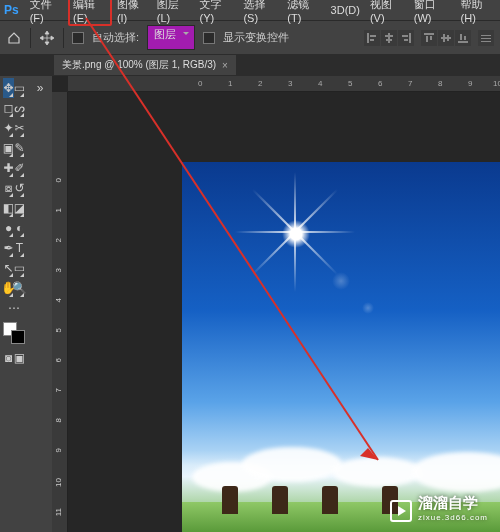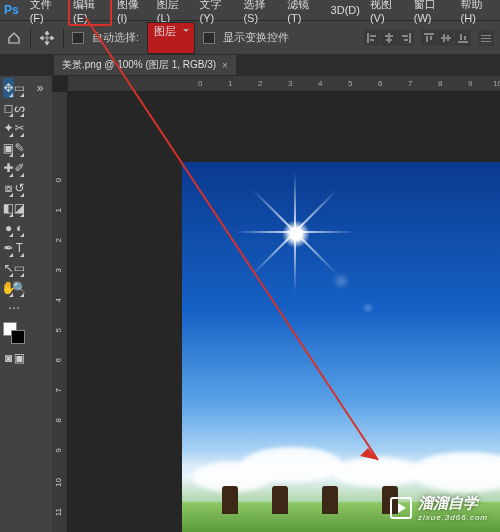--- a/index.html
+++ b/index.html
@@ -5,21 +5,21 @@
   * { margin: 0; padding: 0; box-sizing: border-box; font-family: "Microsoft YaHei", Arial, sans-serif; }
   body { background: #323232; width: 500px; height: 532px; overflow: hidden; position: relative; color: #ccc; font-size: 11px; }
   .menubar { background: #424242; height: 20px; display: flex; align-items: center; padding-left: 4px; }
   .menubar .logo { color: #38a0ff; font-weight: bold; font-size: 12px; margin-right: 6px; }
   .menubar .item { padding: 2px 5px; color: #ddd; cursor: default; font-size: 11px; }
   .menubar .item.hl { border: 2px solid #d83029; padding: 0 3px; border-radius: 2px; }
   .optbar { background: #424242; height: 34px; display: flex; align-items: center; padding: 0 6px; gap: 8px; border-top: 1px solid #2a2a2a; }
   .optbar .ic { width: 16px; height: 16px; display: flex; align-items: center; justify-content: center; color: #bbb; }
   .optbar .sep { width: 1px; height: 20px; background: #2a2a2a; }
   .optbar .chk { width: 12px; height: 12px; border: 1px solid #777; background: #2a2a2a; }
-  .optbar .dd { background: #b91c1c; border: 1px solid #2a2a2a; padding: 1px 18px 14px 6px; position: relative; color: #ddd; }
+  .optbar .dd { background: #a21caf; border: 1px solid #2a2a2a; padding: 1px 18px 7px 6px; position: relative; color: #ddd; }
   .optbar .dd::after { content: ""; position: absolute; right: 5px; top: 6px; border: 3px solid transparent; border-top-color: #aaa; }
   .optbar .algn { display:flex; gap:1px; margin-left:auto; }
   .optbar .algn .b { width:16px; height:16px; background:#3a3a3a; display:flex; align-items:center; justify-content:center;}
   .tabbar { background: #2c2c2c; height: 22px; display: flex; align-items: center; padding-left: 54px; }
   .tab { background: #424242; padding: 3px 8px; font-size: 10px; color: #ddd; display: flex; align-items: center; gap: 6px; }
   .tab .x { color: #aaa; font-size: 10px; }
   .workarea { position: absolute; top: 76px; left: 0; right: 0; bottom: 0; display: flex; }
   .toolL { width: 28px; background: #424242; display: flex; flex-direction: column; align-items: center; padding-top: 2px; }
   .toolR { width: 24px; background: #424242; display: flex; flex-direction: column; align-items: center; padding-top: 2px; }
   .tbtn { width: 22px; height: 20px; display:flex; align-items:center; justify-content:center; color:#ccc; font-size:12px; position:relative;}
@@ -37,21 +37,21 @@
   .ruler-v .lbl { position:absolute; left:2px; font-size:8px; writing-mode: vertical-rl; transform: rotate(180deg);}
   .canvas { position:absolute; top:86px; left:130px; width:340px; height:370px; overflow:hidden; background: linear-gradient(to bottom, #0a3a8f 0%, #1560c4 40%, #5aa3e8 65%, #a9d2f4 78%, #d9ecfa 82%, #e8f4fc 85%, #6db34a 100%);}
   .sun { position:absolute; top:58px; left:100px; width:28px; height:28px; background: radial-gradient(circle, #fff 0%, #fff 30%, rgba(255,255,255,0.6) 45%, transparent 70%);}
   .ray { position:absolute; top:70px; left:112px; width:2px; height:60px; background:linear-gradient(to bottom, rgba(255,255,255,0.9), transparent); transform-origin: top center;}
   .flare { position:absolute; width:18px; height:18px; border-radius:50%; background:radial-gradient(circle, rgba(255,255,255,0.25), transparent 70%);}
   .clouds { position:absolute; bottom:30px; left:0; right:0; height:60px;}
   .cloud { position:absolute; background:#fff; border-radius:50%; filter:blur(2px); opacity:0.9;}
   .ground { position:absolute; bottom:0; left:0; right:0; height:30px; background:linear-gradient(to bottom,#8fc866,#5a9a3a);}
   .mill { position:absolute; bottom:18px; width:16px; height:28px; background:#3d2818; border-radius:3px 3px 0 0;}
   .annot { position:absolute; pointer-events:none; }
-  .watermark { position:absolute; bottom:10px; right:12px; display:flex; align-items:center; gap:6px; color:#fff; font-size:15px; font-weight:bold; text-shadow:0 0 4px rgba(0,0,0,0.6);font-style:italic;}
+  .watermark { position:absolute; bottom:10px; right:12px; display:flex; align-items:flex-end; gap:6px; color:#fff; font-size:15px; font-weight:bold; text-shadow:0 0 4px rgba(0,0,0,0.6);}
   .watermark .box { width:22px; height:22px; border:2px solid #fff; border-radius:3px; display:flex; align-items:center; justify-content:center;}
   .watermark .box::before { content:""; width:0; height:0; border-left:8px solid #fff; border-top:5px solid transparent; border-bottom:5px solid transparent; margin-left:2px;}
   .watermark .sub { font-size:8px; display:block; font-weight:normal; letter-spacing:1px;}
 </style>
 </head>
 <body>
 
 <div class="menubar">
   <span class="logo">Ps</span>
   <span class="item">文件(F)</span>

